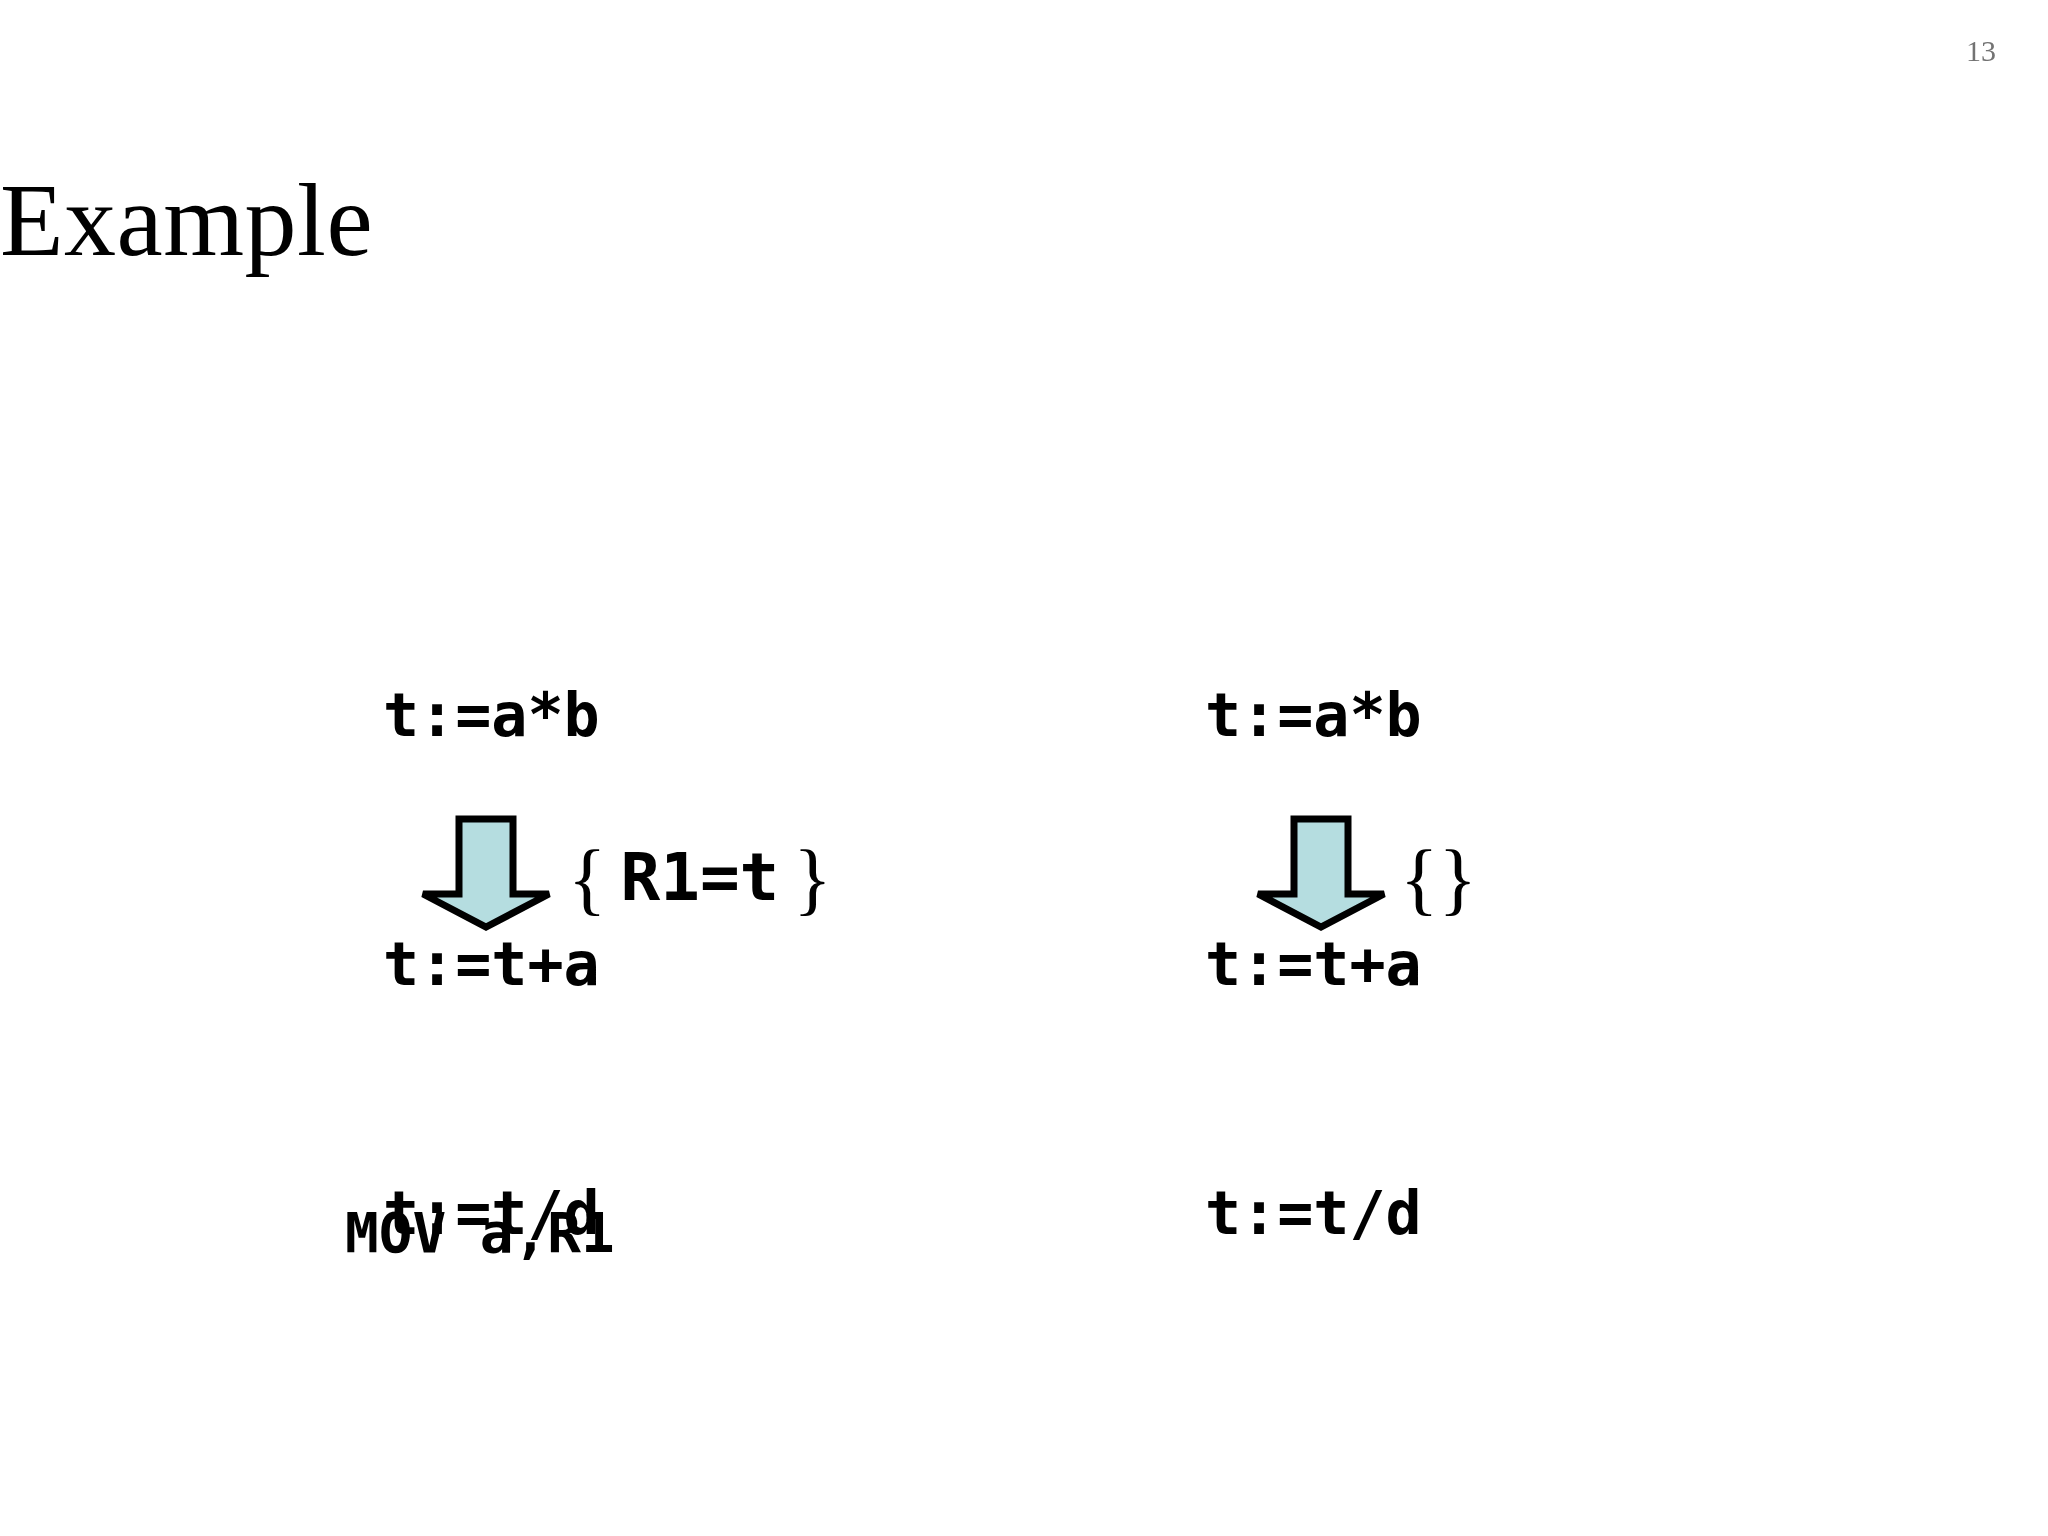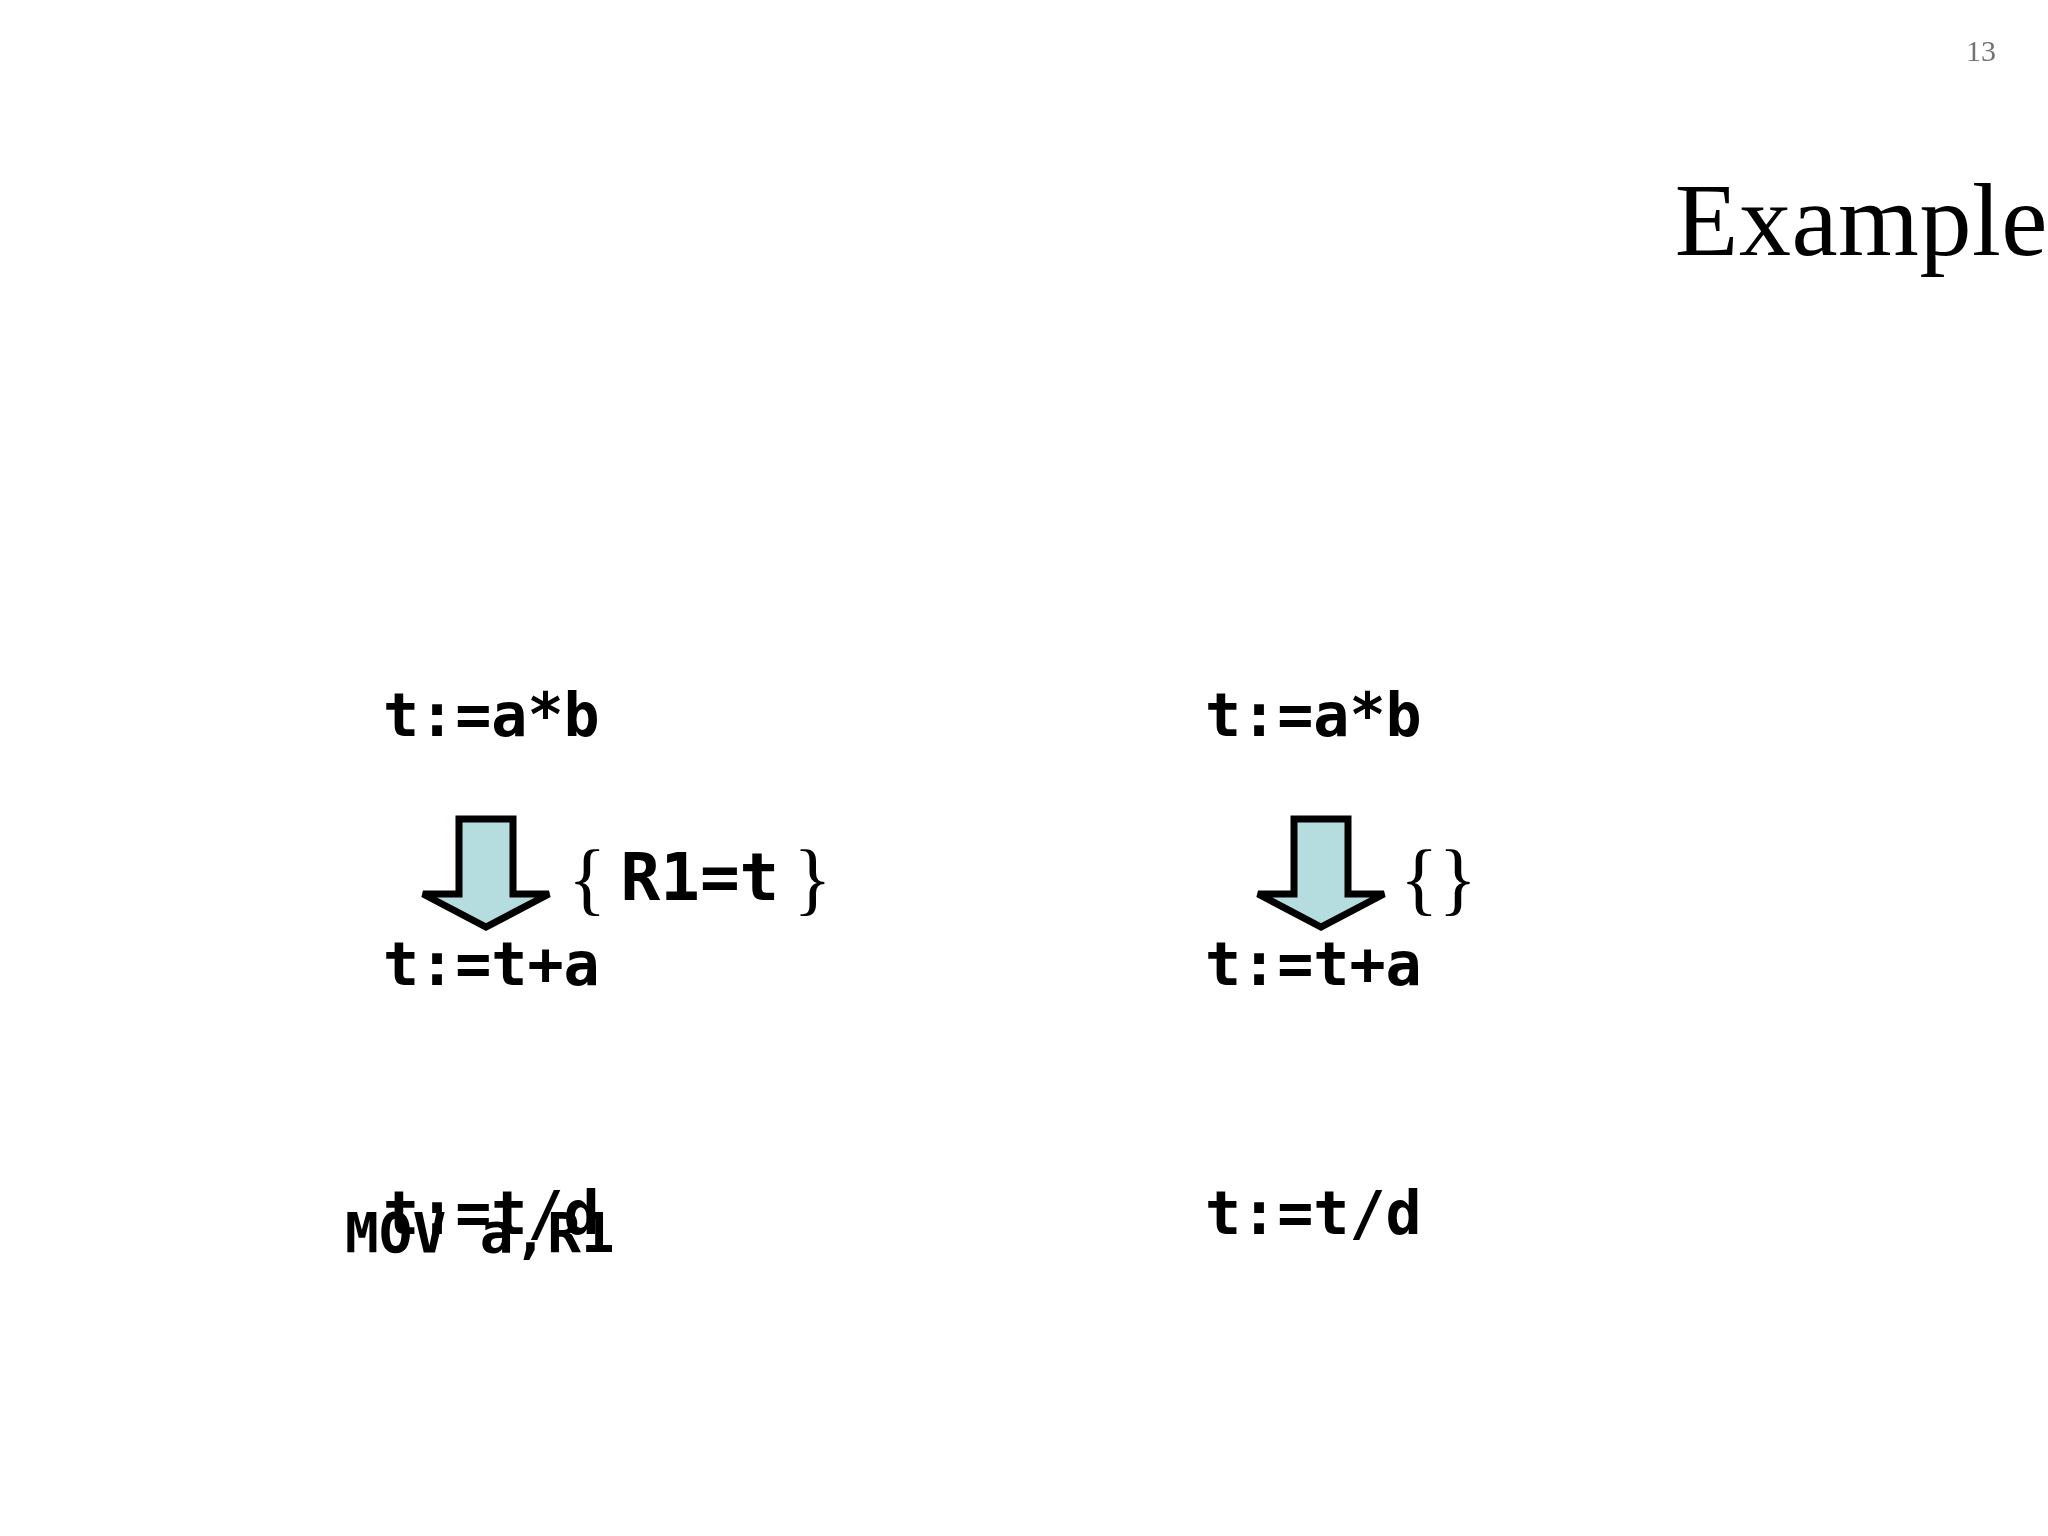--- a/index.html
+++ b/index.html
@@ -26,21 +26,21 @@
     line-height: 1;
     color: #737373;
   }
 
   
   .slide-title {
     position: absolute;
     top: 160px;
     left: 0;
     width: 2048px;
-    text-align: right;
+    text-align: left;
     font-family: "Liberation Serif", "DejaVu Serif", serif;
     font-size: 104px;
     font-weight: normal;
     line-height: 1.15;
     letter-spacing: 0.5px;
     color: #000000;
   }
 
   
   .column {

